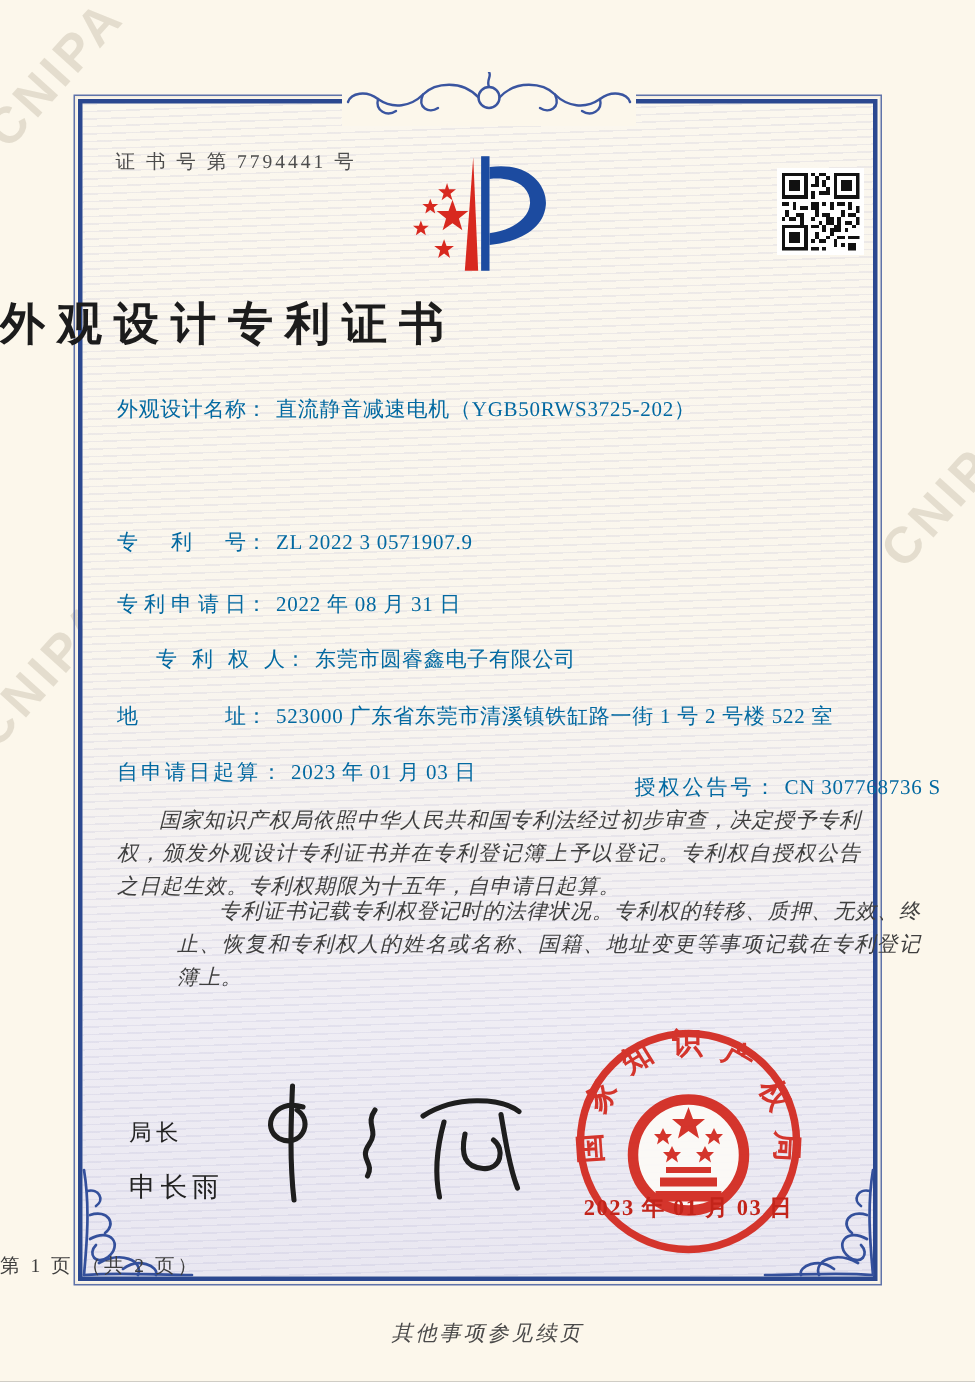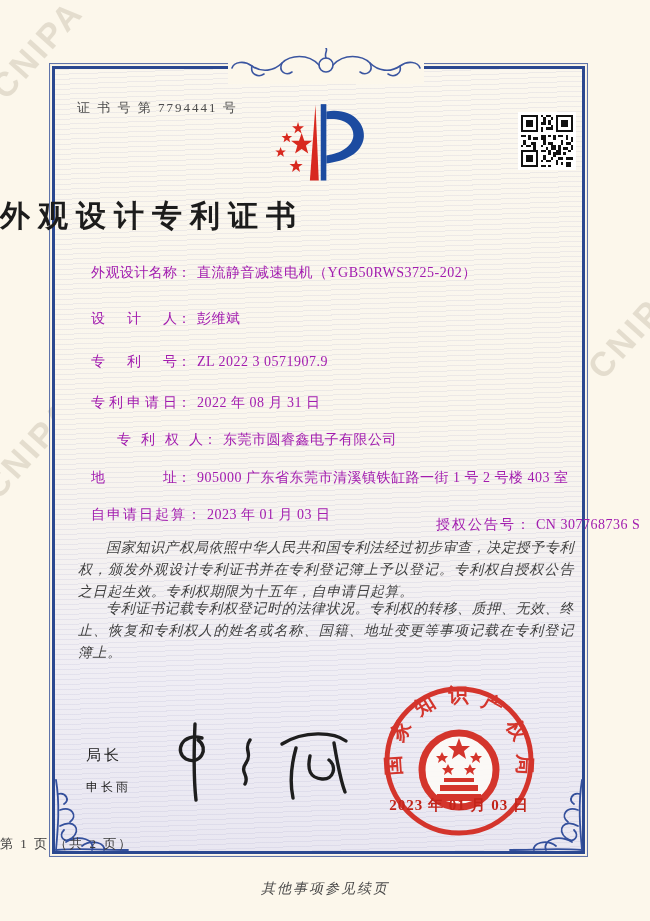--- a/index.html
+++ b/index.html
@@ -33,31 +33,31 @@
   .corner-orn { position:absolute; }
   .cert-no {
     position:absolute; left:77px; top:99px; font-size:13px; color:#4c4c4c; letter-spacing:2px;
   }
   .logo { position:absolute; left:248px; top:94px; }
   .qr { position:absolute; left:518px; top:112px; width:58px; height:58px; background:#fff; padding:3px; }
   .title {
     position:absolute; left:0; top:196px; width:100%; 
     font-size:30px; font-weight:bold; letter-spacing:8px; color:#1c1c1c;
   }
-  .frow { position:absolute; left:91px; font-size:14px; color:#a21caf; white-space:nowrap; }
+  .frow { position:absolute; left:78px; font-size:14px; color:#0369a1; white-space:nowrap; }
   .flabel { display:inline-block; width:86px; text-align:justify; text-align-last:justify; vertical-align:top; }
   .fcolon { display:inline-block; margin-right:6px; }
   .fvalue { letter-spacing:0.5px; }
   .grant2 { position:absolute; left:345px;margin-top:10px; }
   .para {
     position:absolute; left:78px; width:496px; font-size:14px; line-height:1.58;
     color:#3f3f3f; text-align:justify; text-indent:2em; font-style:italic; letter-spacing:0.6px;
   }
   .sig-title { position:absolute; left:86px; top:746px; font-size:15px; color:#222; letter-spacing:3px; font-family:Liberation Sans, sans-serif; }
-  .sig-name  { position:absolute; left:86px; top:779px; font-size:12px; color:#222; letter-spacing:3px; font-family:"Liberation Sans","DejaVu Sans",sans-serif;text-align:right; }
+  .sig-name  { position:absolute; left:86px; top:779px; font-size:18px; color:#222; letter-spacing:3px; font-family:"Liberation Sans","DejaVu Sans",sans-serif;text-align:right; }
   .sig-script { position:absolute; left:158px; top:716px; }
   .seal { position:absolute; left:380px; top:682px; opacity:0.93; }
   .seal-date {
     position:absolute; left:376px; top:796px; width:166px; text-align:center;
     font-size:15px; font-weight:bold; color:#c2241a; letter-spacing:1px; white-space:nowrap;
   }
   .footer-page {
     position:absolute; left:0; top:835px; width:100%; text-align:left;
     font-size:13px; color:#3d3d3d; letter-spacing:2px;
   }
@@ -208,45 +208,42 @@
           <rect x="20" y="17" width="1" height="1"></rect>
       </g>
     </svg>
   </div>
 
   <div class="title">外观设计专利证书</div>
 
   <div class="frow" style="top:264px;">
     <span class="flabel">外观设计名称</span><span class="fcolon">：</span><span class="fvalue">直流静音减速电机（YGB50RWS3725-202）</span>
   </div>
-  <div class="frow" style="top:310px;">
-    <span class="flabel">设计人</span><span class="fcolon">：</span><span class="fvalue">彭维斌</span>
-  </div>
   <div class="frow" style="top:353px;">
     <span class="flabel">专利号</span><span class="fcolon">：</span><span class="fvalue">ZL 2022 3 0571907.9</span>
   </div>
   <div class="frow" style="top:394px;">
     <span class="flabel">专利申请日</span><span class="fcolon">：</span><span class="fvalue">2022 年 08 月 31 日</span>
   </div>
   <div class="frow" style="top:431px;margin-left:26px;">
     <span class="flabel">专利权人</span><span class="fcolon">：</span><span class="fvalue">东莞市圆睿鑫电子有限公司</span>
   </div>
   <div class="frow" style="top:469px;">
-    <span class="flabel">地址</span><span class="fcolon">：</span><span class="fvalue">905000 广东省东莞市清溪镇铁缸路一街 1 号 2 号楼 403 室</span>
+    <span class="flabel">地址</span><span class="fcolon">：</span><span class="fvalue">523000 广东省东莞市清溪镇铁缸路一街 1 号 2 号楼 522 室</span>
   </div>
 
   <div class="frow" style="top:506px;">
     <span style="letter-spacing:2px;">自申请日起算</span><span class="fcolon">：</span><span class="fvalue">2023 年 01 月 03 日</span>
     <span class="grant2">
       <span style="letter-spacing:2px;">授权公告号</span><span class="fcolon">：</span><span class="fvalue">CN 307768736 S</span>
     </span>
   </div>
 
   <div class="para" style="top:537px;">国家知识产权局依照中华人民共和国专利法经过初步审查，决定授予专利权，颁发外观设计专利证书并在专利登记簿上予以登记。专利权自授权公告之日起生效。专利权期限为十五年，自申请日起算。</div>
-  <div class="para" style="top:598px;">专利证书记载专利权登记时的法律状况。专利权的转移、质押、无效、终止、恢复和专利权人的姓名或名称、国籍、地址变更等事项记载在专利登记簿上。</div>
+  <div class="para" style="top:598px;margin-left:40px;">专利证书记载专利权登记时的法律状况。专利权的转移、质押、无效、终止、恢复和专利权人的姓名或名称、国籍、地址变更等事项记载在专利登记簿上。</div>
 
   <div class="sig-title">局长</div>
   <div class="sig-name">申长雨</div>
   <div class="sig-script">
     <svg width="210" height="95" viewBox="0 0 210 95">
       <g stroke="#1e1e1e" stroke-width="3.4" fill="none" stroke-linecap="round" stroke-linejoin="round">
         <path d="M44,22 C24,16 16,36 28,43 C42,50 52,32 40,24"></path>
         <path d="M37,8 C36,32 35,58 38,84"></path>
         <path d="M92,24 C85,34 95,37 88,47 C81,57 92,59 87,68"></path>
         <path d="M124,28 C146,14 176,16 188,25"></path>

